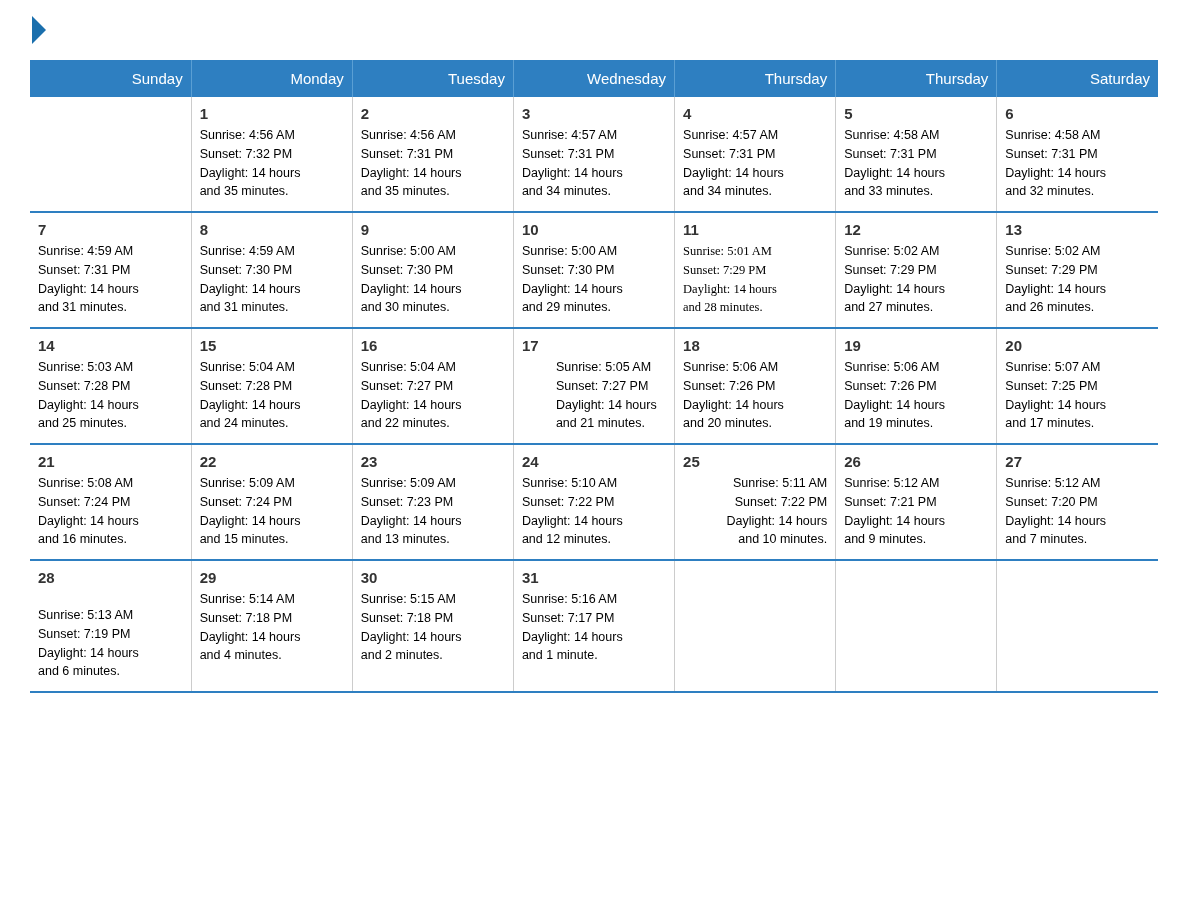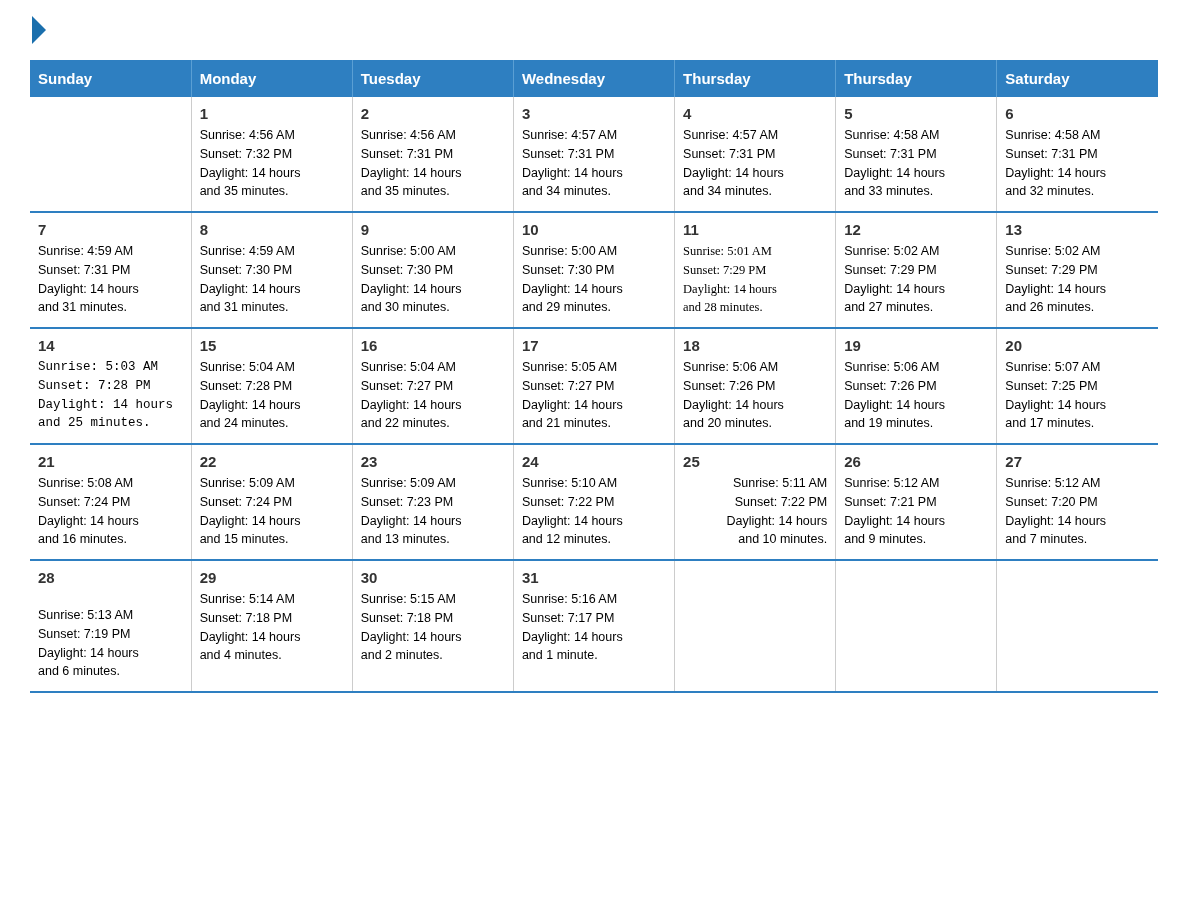--- a/index.html
+++ b/index.html
@@ -63,23 +63,23 @@
       width: 100%;
       border-collapse: collapse;
       font-size: 13px;
     }
     thead tr {
       background-color: #2e7fc1;
       color: #fff;
     }
     thead th {
       padding: 10px 8px;
-      text-align: left;
+      text-align: right;
       font-size: 15px;
-      font-weight: bold;
+      font-weight: normal;
       border-right: 1px solid #5a9fd4;
     }
     thead th:last-child { border-right: none; }
     tbody tr {
       border-bottom: 2px solid #2e7fc1;
       vertical-align: top;
     }
     tbody td {
       padding: 8px 8px 10px 8px;
       border-right: 1px solid #ccc;
@@ -223,42 +223,42 @@
           <span class="day-num">13</span>
           <div class="day-info" style="white-space: pre-line;">Sunrise: 5:02 AM
 Sunset: 7:29 PM
 Daylight: 14 hours
 and 26 minutes.</div>
         </td>
       </tr>
       <tr>
         <td>
           <span class="day-num">14</span>
-          <div class="day-info" style="white-space: pre-line; font-family: Liberation Mono, monospace;">Sunrise: 5:03 AM
+          <div class="day-info" style="white-space: pre-line;">Sunrise: 5:03 AM
 Sunset: 7:28 PM
 Daylight: 14 hours
 and 25 minutes.</div>
         </td>
         <td>
           <span class="day-num">15</span>
           <div class="day-info" style="white-space: pre-line;">Sunrise: 5:04 AM
 Sunset: 7:28 PM
 Daylight: 14 hours
 and 24 minutes.</div>
         </td>
         <td>
           <span class="day-num">16</span>
           <div class="day-info" style="white-space: pre-line;">Sunrise: 5:04 AM
 Sunset: 7:27 PM
 Daylight: 14 hours
 and 22 minutes.</div>
         </td>
         <td>
           <span class="day-num">17</span>
-          <div class="day-info" style="white-space: pre-line;">Sunrise: 5:05 AM
+          <div class="day-info" style="white-space: pre-line; margin-left: 34px;">Sunrise: 5:05 AM
 Sunset: 7:27 PM
 Daylight: 14 hours
 and 21 minutes.</div>
         </td>
         <td>
           <span class="day-num">18</span>
           <div class="day-info" style="white-space: pre-line;">Sunrise: 5:06 AM
 Sunset: 7:26 PM
 Daylight: 14 hours
 and 20 minutes.</div>

